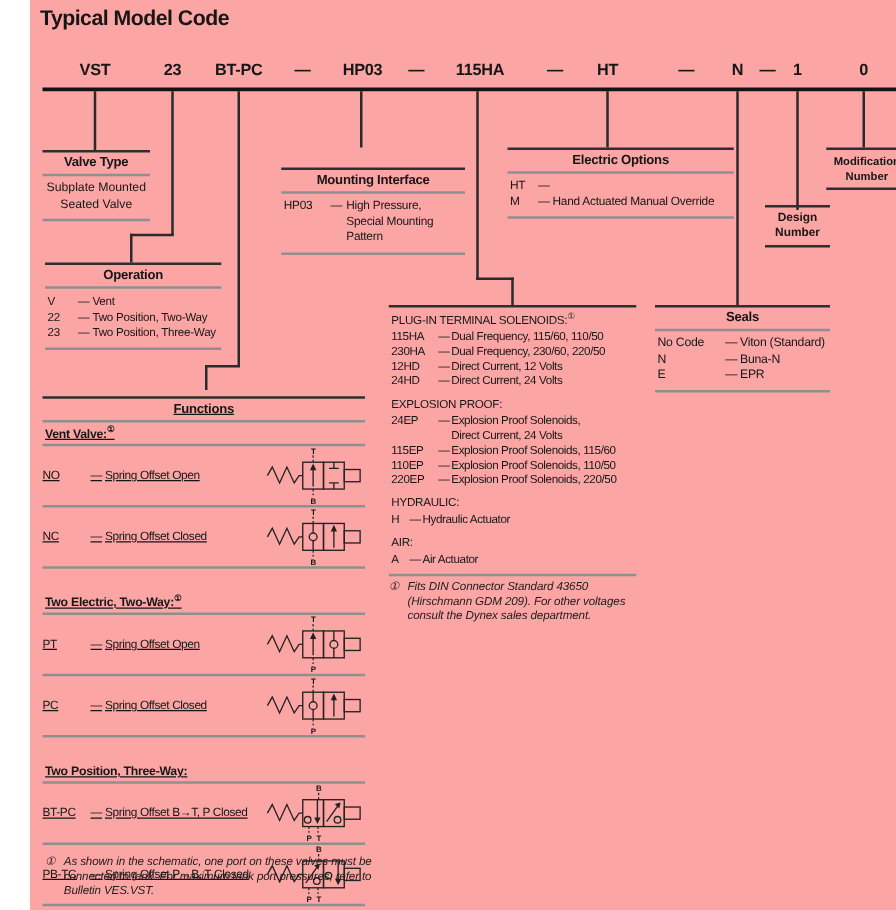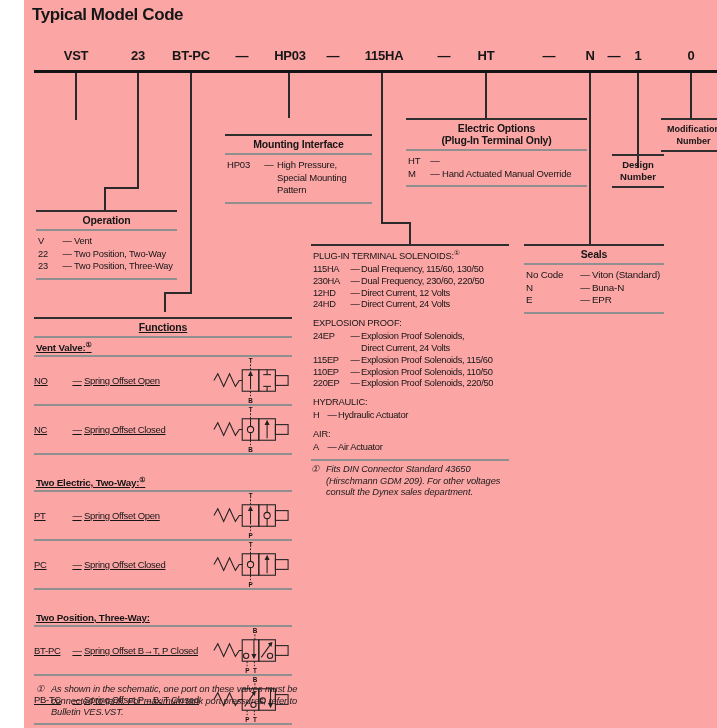--- a/index.html
+++ b/index.html
@@ -70,20 +70,25 @@
   <div class="ln" style="left:140px;top:292px;width:2px;height:20px;"></div>
   <div class="ln" style="left:264px;top:73px;width:2px;height:45px;"></div>
   <div class="ln" style="left:357px;top:73px;width:2px;height:151px;"></div>
   <div class="ln" style="left:357px;top:222px;width:30px;height:2px;"></div>
   <div class="ln" style="left:385px;top:222px;width:2px;height:23px;"></div>
   <div class="ln" style="left:461px;top:73px;width:2px;height:45px;"></div>
   <div class="ln" style="left:565px;top:73px;width:2px;height:172px;"></div>
   <div class="ln" style="left:613px;top:73px;width:2px;height:95px;"></div>
   <div class="ln" style="left:666px;top:73px;width:2px;height:45px;"></div>
 
+  <div class="vbox" style="left:10px;top:120px;width:86px;">
+    <div class="hd">Valve Type</div>
+    <div class="bd center desc" style="font-size:9.8px;line-height:12.5px;">Subplate Mounted
+Seated Valve</div>
+  </div>
 
   <div class="vbox" style="left:12px;top:210px;width:141px;">
     <div class="hd">Operation</div>
     <div class="bd">
       <div class="irow op-row">
         <span>V</span>
           <span class="dash">—</span>
           <span class="desc">Vent</span>
       </div>
       <div class="irow op-row">
@@ -108,42 +113,41 @@
           <span class="desc">High Pressure,
 Special Mounting
 Pattern</span>
       </div>
     </div>
   </div>
 
   <div class="vbox" style="left:382px;top:118px;width:181px;">
     <div class="hd">
       <div>Electric Options</div>
-      <div>(Plug-In Terminal Only)</div>
     </div>
     <div class="bd">
       <div class="irow el-row">
         <span>HT</span>
           <span class="dash">—</span>
       </div>
       <div class="irow el-row">
         <span>M</span>
           <span class="dash">—</span>
           <span class="desc">Hand Actuated Manual Override</span>
       </div>
     </div>
   </div>
 
   <div class="vbox" style="left:287px;top:244px;width:198px;">
     <div class="bd">
       <div class="grp first"><span>PLUG-IN TERMINAL SOLENOIDS:</span><sup>①</sup></div>
       <div class="irow ac-row">
           <span>115HA</span>
           <span class="dash">—</span>
-          <span class="desc">Dual Frequency, 115/60, 130/50</span>
+          <span class="desc">Dual Frequency, 115/60, 110/50</span>
         </div>
       <div class="irow ac-row">
           <span>230HA</span>
           <span class="dash">—</span>
           <span class="desc">Dual Frequency, 230/60, 220/50</span>
         </div>
       <div class="irow ac-row">
           <span>12HD</span>
           <span class="dash">—</span>
           <span class="desc">Direct Current, 12 Volts</span>
@@ -212,21 +216,21 @@
           <span class="desc">Buna-N</span>
         </div>
       <div class="irow se-row">
           <span>E</span>
           <span class="dash">—</span>
           <span class="desc">EPR</span>
         </div>
     </div>
   </div>
 
-  <div class="nbox" style="left:588px;top:154px;width:52px;">Design
+  <div class="nbox" style="left:588px;top:164px;width:52px;">Design
 Number</div>
   <div class="nbox" style="left:637px;top:118px;width:65px;font-size:9px;">Modification
 Number</div>
 
   <div class="vbox" id="functions" style="left:10px;top:317px;width:258px;text-decoration:underline;">
     <div class="hd">Functions</div>
 
     <div class="fn-sec"><span>Vent Valve:</span><sup>①</sup></div>
     <div class="fn-row">
       <span>NO</span>

